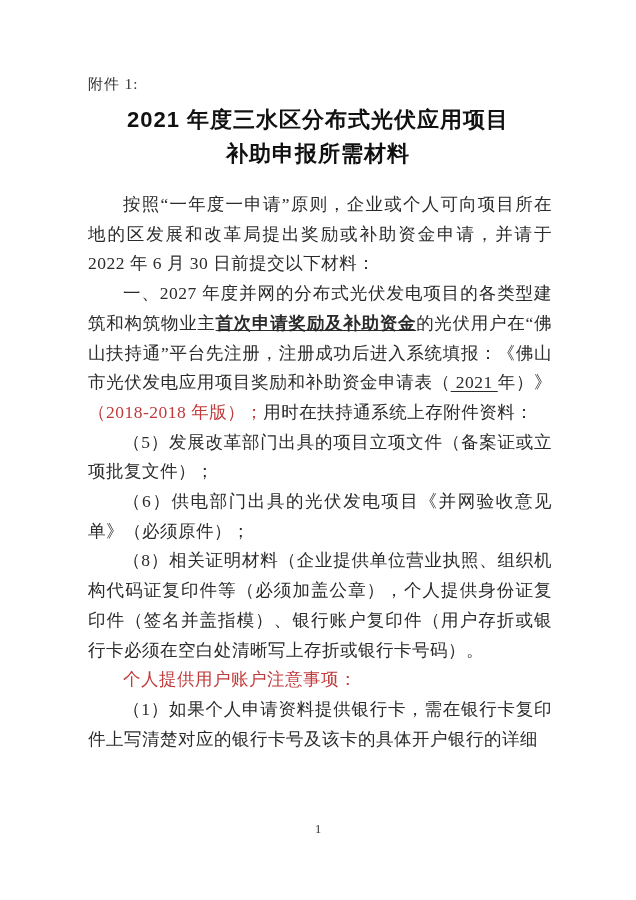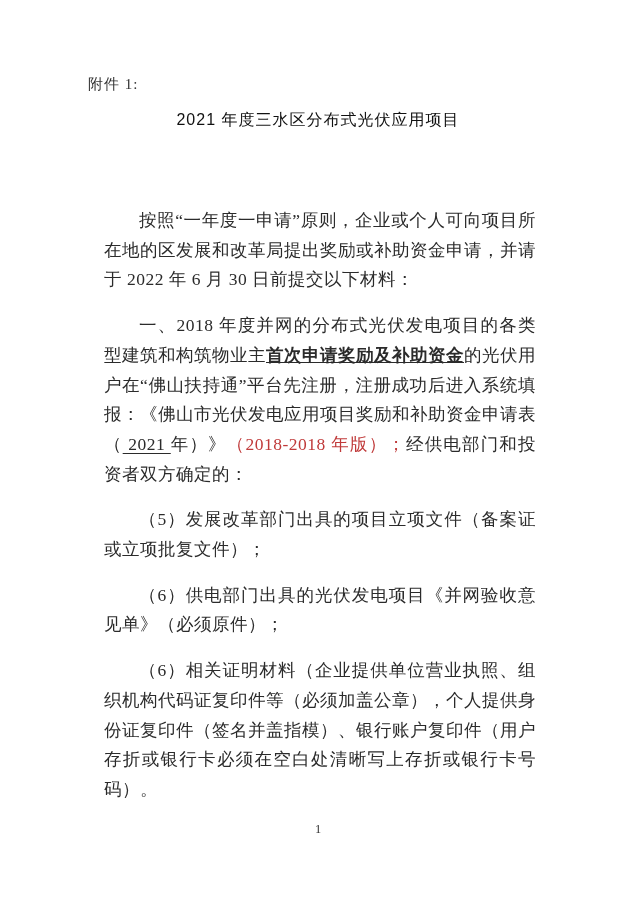--- a/index.html
+++ b/index.html
@@ -25,40 +25,40 @@
     color: #333333;
   }
   .doc-title {
     position: absolute;
     left: 0;
     right: 0;
     top: 103px;
     margin: 0;
     text-align: center;
     font-family: "Liberation Sans", "DejaVu Sans", sans-serif;
-    font-weight: normal;
-    font-size: 16px;
+    font-weight: bold;
+    font-size: 22px;
     line-height: 34px;
     letter-spacing: 1px;
     color: #111111;
   }
   .doc-body {
     position: absolute;
     left: 88px;
     top: 190px;
     width: 464px;
     font-size: 17.5px;
     line-height: 29.7px;
     text-align: justify;
     text-justify: inter-ideograph;
     letter-spacing: 0.5px;
     color: #2b2b2b;
   }
   .para {
-    margin: 16px;
+    margin: 0;
     text-indent: 2em;
   }
   .seg-bold { font-weight: bold; text-decoration: underline; }
   .seg-underline { text-decoration: underline; text-underline-offset: 3px; }
   .seg-red { color: var(--accent-red, #c03a3a); }
   .page-number {
     position: absolute;
     left: 0;
     right: 0;
     top: 822px;
@@ -68,24 +68,27 @@
   }
 </style>
 </head>
 <body>
 
 <div class="page">
   <div class="attachment-label">附件 1:</div>
 
   <h1 class="doc-title">
     <span>2021 年度三水区分布式光伏应用项目</span><br>
+    <span>补助申报所需材料</span>
   </h1>
 
   <div class="doc-body">
       <p class="para"><span>按照“一年度一申请”原则，企业或个人可向项目所在地的区发展和改革局提出奖励或补助资金申请，并请于 2022 年 6 月 30 日前提交以下材料：</span></p>
-      <p class="para"><span>一、2018 年度并网的分布式光伏发电项目的各类型建筑和构筑物业主</span><span class="seg-bold">首次申请奖励及补助资金</span><span>的光伏用户在“佛山扶持通”平台先注册，注册成功后进入系统填报：《佛山市光伏发电应用项目奖励和补助资金申请表（</span><span class="seg-underline">&nbsp;2021&nbsp;</span><span>年）》</span><span class="seg-red">（2018-2018 年版）；</span><span>经供电部门和投资者双方确定的：</span></p>
+      <p class="para"><span>一、2027 年度并网的分布式光伏发电项目的各类型建筑和构筑物业主</span><span class="seg-bold">首次申请奖励及补助资金</span><span>的光伏用户在“佛山扶持通”平台先注册，注册成功后进入系统填报：《佛山市光伏发电应用项目奖励和补助资金申请表（</span><span class="seg-underline">&nbsp;2021&nbsp;</span><span>年）》</span><span class="seg-red">（2018-2018 年版）；</span><span>用时在扶持通系统上存附件资料：</span></p>
       <p class="para"><span>（5）发展改革部门出具的项目立项文件（备案证或立项批复文件）；</span></p>
       <p class="para"><span>（6）供电部门出具的光伏发电项目《并网验收意见单》（必须原件）；</span></p>
-      <p class="para"><span>（6）相关证明材料（企业提供单位营业执照、组织机构代码证复印件等（必须加盖公章），个人提供身份证复印件（签名并盖指模）、银行账户复印件（用户存折或银行卡必须在空白处清晰写上存折或银行卡号码）。</span></p>
+      <p class="para"><span>（8）相关证明材料（企业提供单位营业执照、组织机构代码证复印件等（必须加盖公章），个人提供身份证复印件（签名并盖指模）、银行账户复印件（用户存折或银行卡必须在空白处清晰写上存折或银行卡号码）。</span></p>
+      <p class="para"><span class="seg-red">个人提供用户账户注意事项：</span></p>
+      <p class="para"><span>（1）如果个人申请资料提供银行卡，需在银行卡复印件上写清楚对应的银行卡号及该卡的具体开户银行的详细</span></p>
     </div>
 
   <div class="page-number">1</div>
 </div>
 
 </body></html>

